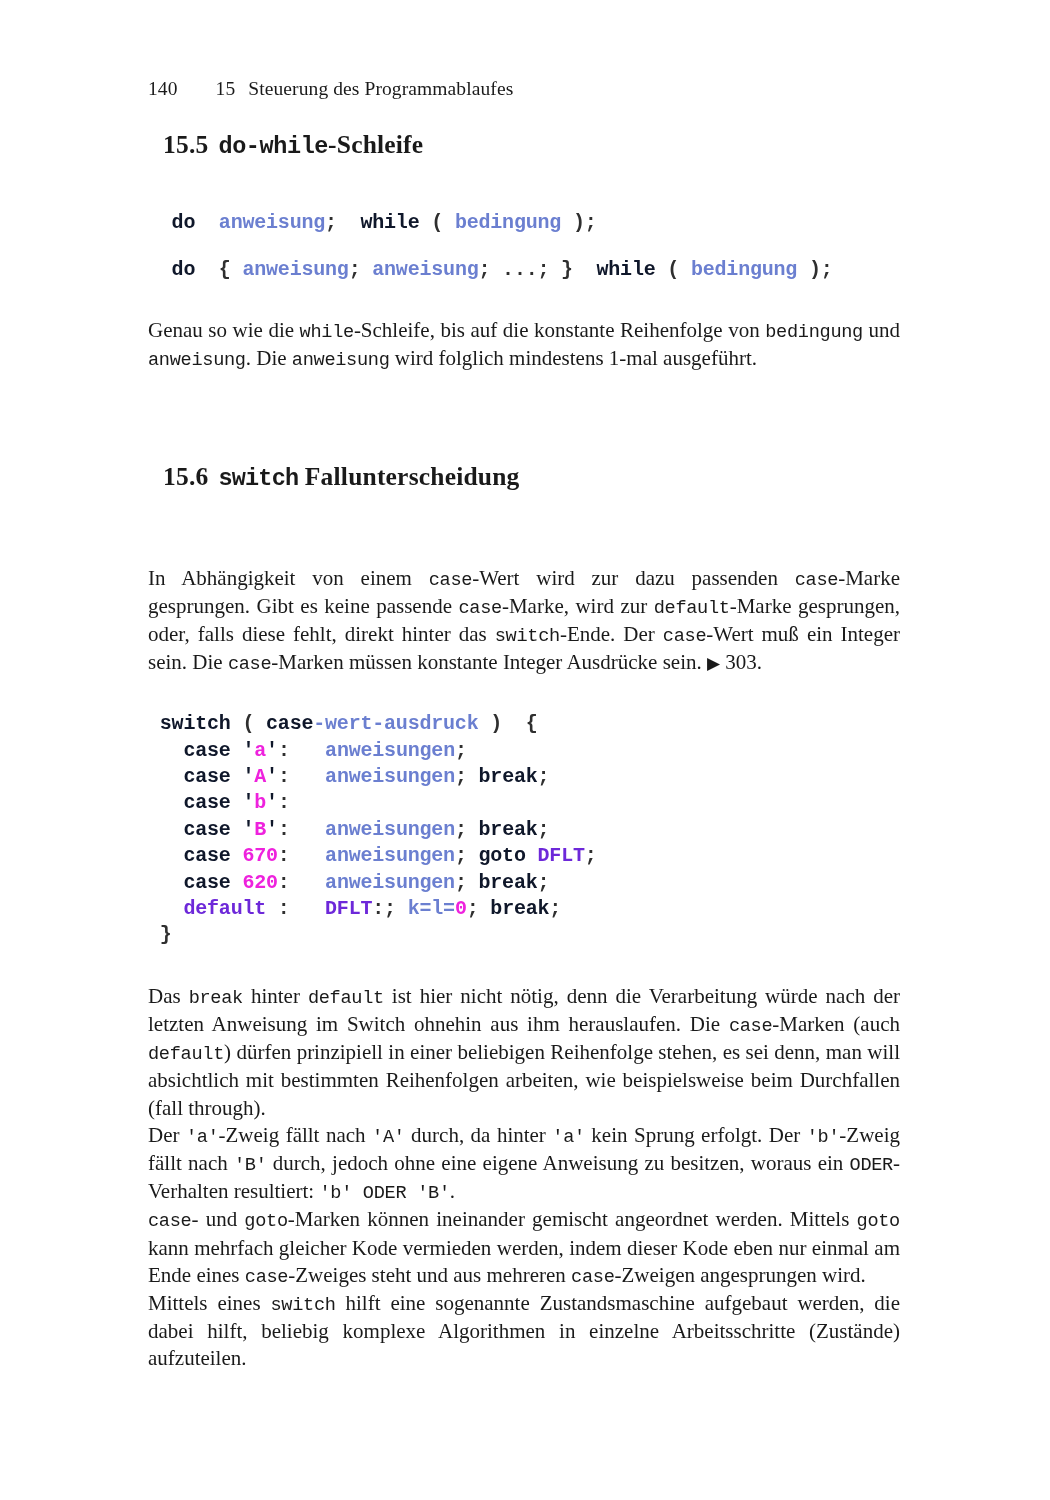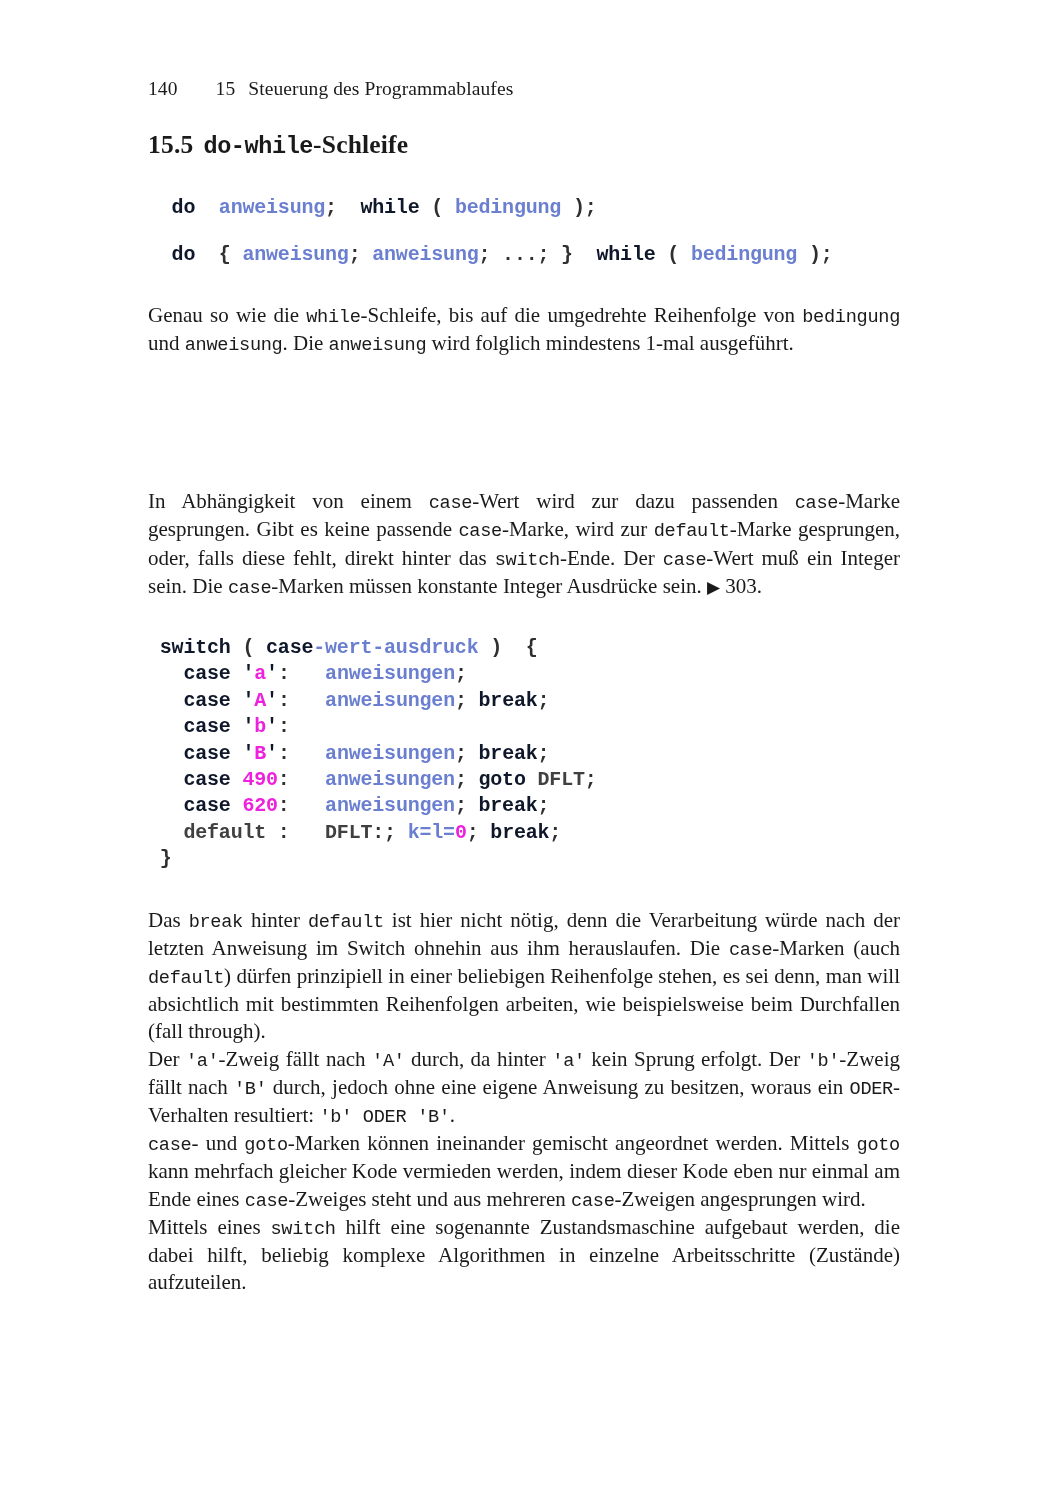--- a/index.html
+++ b/index.html
@@ -32,21 +32,21 @@
     white-space: pre;
   }
   .runhead .pageno { margin-right: 38px; }
   .runhead .chno   { margin-right: 13px; }
 
   
   h2.sec {
     font-family: "Liberation Serif", serif;
     font-weight: bold;
     font-size: 25.5px;
-    margin: 0;
+    margin: 15px;
     padding: 0;
     letter-spacing: 0.2px;
     line-height: 1.2;
   }
   h2.sec .num { margin-right: 10px; }
   h2.sec .mono {
     font-family: "Liberation Mono", monospace;
     font-weight: bold;
     font-size: 23.5px;
     letter-spacing: -0.4px;
@@ -78,21 +78,21 @@
     font-size: 20px;
     font-weight: bold;
     line-height: 1.32;
     margin: 0;
     white-space: pre;
     letter-spacing: -0.2px;
   }
   .k   { color: #0f172a; }   
   .id  { color: #6b7fd0; }   
   .lit { color: #ee22dd; }   
-  .lbl { color: #404040; }   
+  .lbl { color: #6d28d9; }   
   .pun { color: #2f2f2f; }   
 
   .gap-sm { height: 20px; }
   .gap-md { height: 34px; }
   .gap-lg { height: 56px; }
   .gap-xl { height: 74px; }
 </style>
 </head>
 <body>
 
@@ -105,37 +105,38 @@
   <div class="gap-md"></div>
 
   <pre class="code">  <span class="k">do</span><span class="pun">  </span><span class="id">anweisung</span><span class="pun">;  </span><span class="k">while</span><span class="pun"> ( </span><span class="id">bedingung</span><span class="pun"> );</span></pre>
 
   <div class="gap-sm"></div>
 
   <pre class="code">  <span class="k">do</span><span class="pun">  { </span><span class="id">anweisung</span><span class="pun">; </span><span class="id">anweisung</span><span class="pun">; ...; }  </span><span class="k">while</span><span class="pun"> ( </span><span class="id">bedingung</span><span class="pun"> );</span></pre>
 
   <div class="gap-md"></div>
 
-  <p class="body"><span>Genau so wie die </span><span class="mono-in">while</span><span>-Schleife, bis auf die umgedrehte Reihenfolge von </span><span class="mono-in">bedingung</span><span> und </span><span class="mono-in">anweisung</span><span>. Die </span><span class="mono-in">anweisung</span><span> wird folglich mindestens 1-mal ausgeführt.</span></p>
+  <p class="body"><span>Genau so wie die </span><span class="mono-in">while</span><span>-Schleife, bis auf die konstante Reihenfolge von </span><span class="mono-in">bedingung</span><span> und </span><span class="mono-in">anweisung</span><span>. Die </span><span class="mono-in">anweisung</span><span> wird folglich mindestens 1-mal ausgeführt.</span></p>
 
   <div class="gap-xl"></div>
 
+  <h2 class="sec"><span class="num">15.6</span><span class="mono tight">switch</span> <span>Fallunterscheidung</span></h2>
 
   <div class="gap-lg"></div>
 
   <p class="body"><span>In Abhängigkeit von einem </span><span class="mono-in">case</span><span>-Wert wird zur dazu passenden </span><span class="mono-in">case</span><span>-Marke gesprungen. Gibt es keine passende </span><span class="mono-in">case</span><span>-Marke, wird zur </span><span class="mono-in">default</span><span>-Marke gesprungen, oder, falls diese fehlt, direkt hinter das </span><span class="mono-in">switch</span><span>-Ende. Der </span><span class="mono-in">case</span><span>-Wert muß ein Integer sein. Die </span><span class="mono-in">case</span><span>-Marken müssen konstante Integer Ausdrücke sein. </span><span class="xref"><span class="tri">▶</span> <span>303.</span></span></p>
 
   <div class="gap-md"></div>
 
   <pre class="code"> <span class="k">switch</span><span class="pun"> ( </span><span class="k">case</span><span class="id">-wert-ausdruck</span><span class="pun"> )  {</span>
  <span class="pun">  </span><span class="k">case</span><span class="pun"> </span><span class="k">'</span><span class="lit">a</span><span class="k">'</span><span class="pun">:   </span><span class="id">anweisungen</span><span class="pun">;</span>
  <span class="pun">  </span><span class="k">case</span><span class="pun"> </span><span class="k">'</span><span class="lit">A</span><span class="k">'</span><span class="pun">:   </span><span class="id">anweisungen</span><span class="pun">; </span><span class="k">break</span><span class="pun">;</span>
  <span class="pun">  </span><span class="k">case</span><span class="pun"> </span><span class="k">'</span><span class="lit">b</span><span class="k">'</span><span class="pun">:</span>
  <span class="pun">  </span><span class="k">case</span><span class="pun"> </span><span class="k">'</span><span class="lit">B</span><span class="k">'</span><span class="pun">:   </span><span class="id">anweisungen</span><span class="pun">; </span><span class="k">break</span><span class="pun">;</span>
- <span class="pun">  </span><span class="k">case</span><span class="pun"> </span><span class="lit">490</span><span class="pun">:   </span><span class="id">anweisungen</span><span class="pun">; </span><span class="k">goto</span><span class="pun"> </span><span class="lbl">DFLT</span><span class="pun">;</span>
+ <span class="pun">  </span><span class="k">case</span><span class="pun"> </span><span class="lit">670</span><span class="pun">:   </span><span class="id">anweisungen</span><span class="pun">; </span><span class="k">goto</span><span class="pun"> </span><span class="lbl">DFLT</span><span class="pun">;</span>
  <span class="pun">  </span><span class="k">case</span><span class="pun"> </span><span class="lit">620</span><span class="pun">:   </span><span class="id">anweisungen</span><span class="pun">; </span><span class="k">break</span><span class="pun">;</span>
  <span class="pun">  </span><span class="lbl">default</span><span class="pun"> :   </span><span class="lbl">DFLT</span><span class="pun">:; </span><span class="id">k=l=</span><span class="lit">0</span><span class="pun">; </span><span class="k">break</span><span class="pun">;</span>
  <span class="pun">}</span></pre>
 
   <div class="gap-md"></div>
 
   <p class="body"><span>Das </span><span class="mono-in">break</span><span> hinter </span><span class="mono-in">default</span><span> ist hier nicht nötig, denn die Verarbeitung würde nach der letzten Anweisung im Switch ohnehin aus ihm herauslaufen. Die </span><span class="mono-in">case</span><span>-Marken (auch </span><span class="mono-in">default</span><span>) dürfen prinzipiell in einer beliebigen Reihenfolge stehen, es sei denn, man will absichtlich mit bestimmten Reihenfolgen arbeiten, wie beispielsweise beim </span><span class="ital">Durchfallen</span><span> (fall through).</span></p>
 
   <p class="body"><span>Der </span><span class="mono-in">'a'</span><span>-Zweig fällt nach </span><span class="mono-in">'A'</span><span> durch, da hinter </span><span class="mono-in">'a'</span><span> kein Sprung erfolgt. Der </span><span class="mono-in">'b'</span><span>-Zweig fällt nach </span><span class="mono-in">'B'</span><span> durch, jedoch ohne eine eigene Anweisung zu besitzen, woraus ein </span><span class="mono-in">ODER</span><span>-Verhalten resultiert: </span><span class="mono-in">'b' ODER 'B'</span><span>.</span></p>
 

